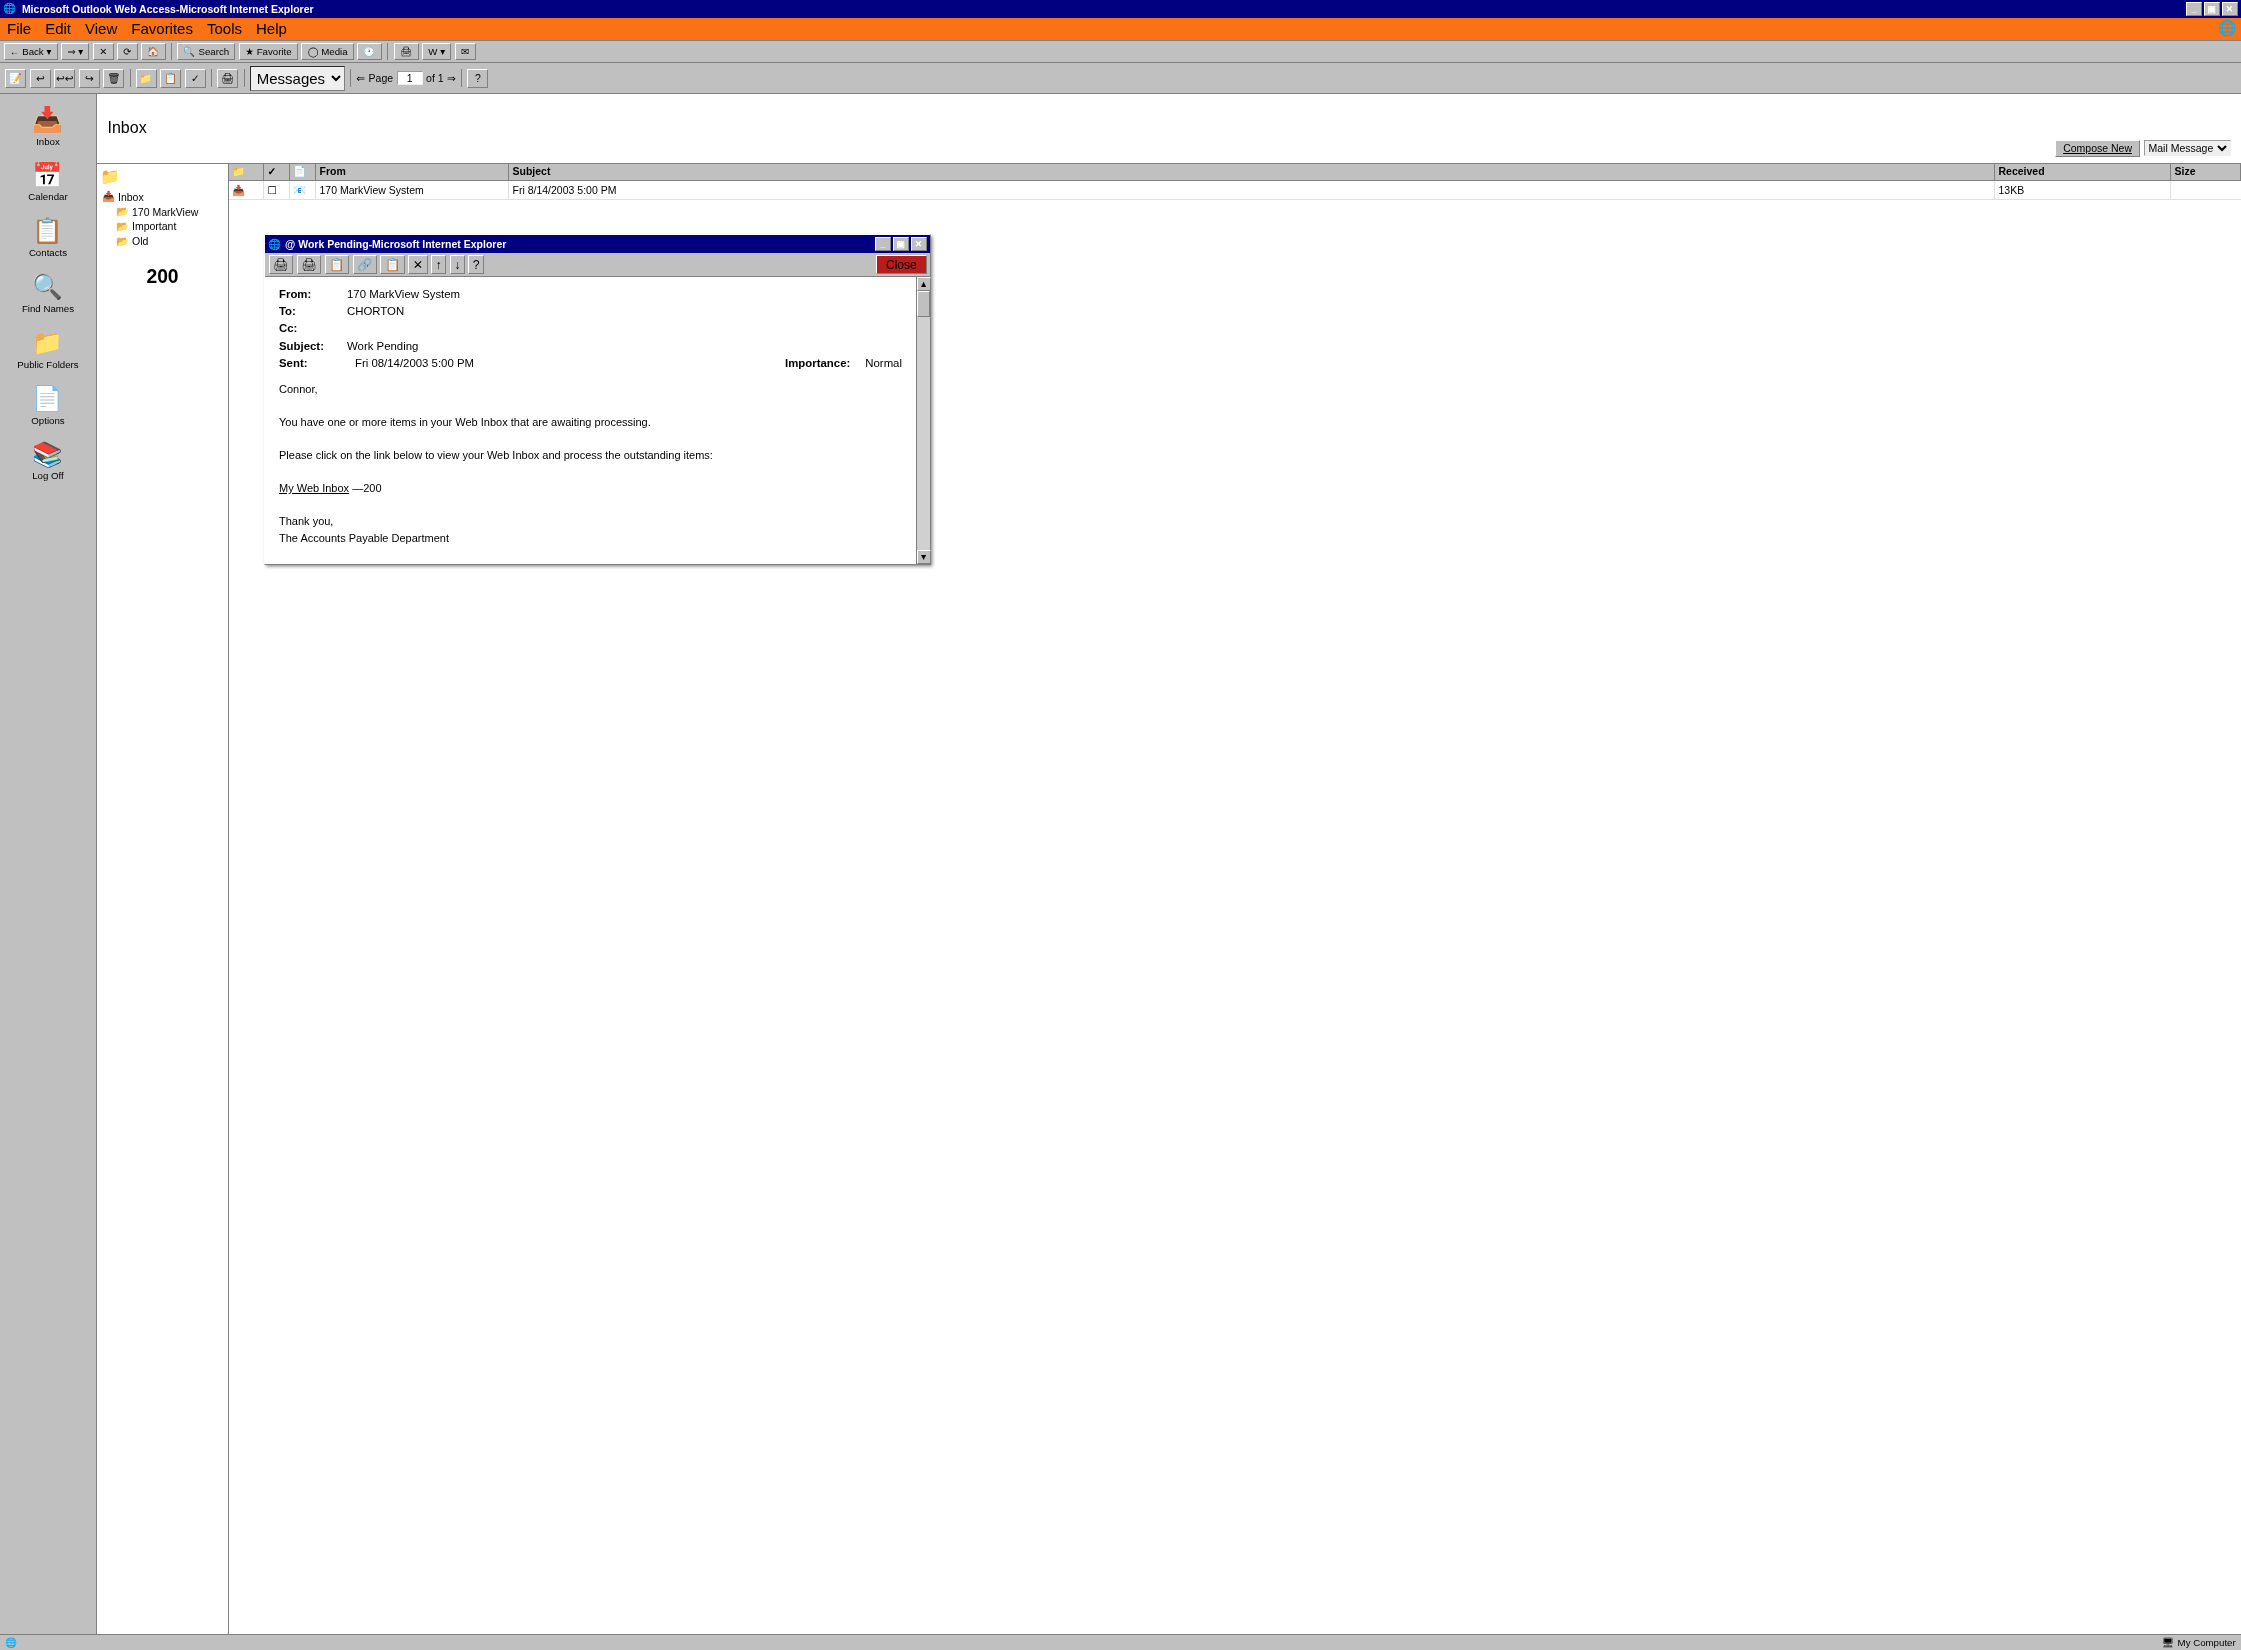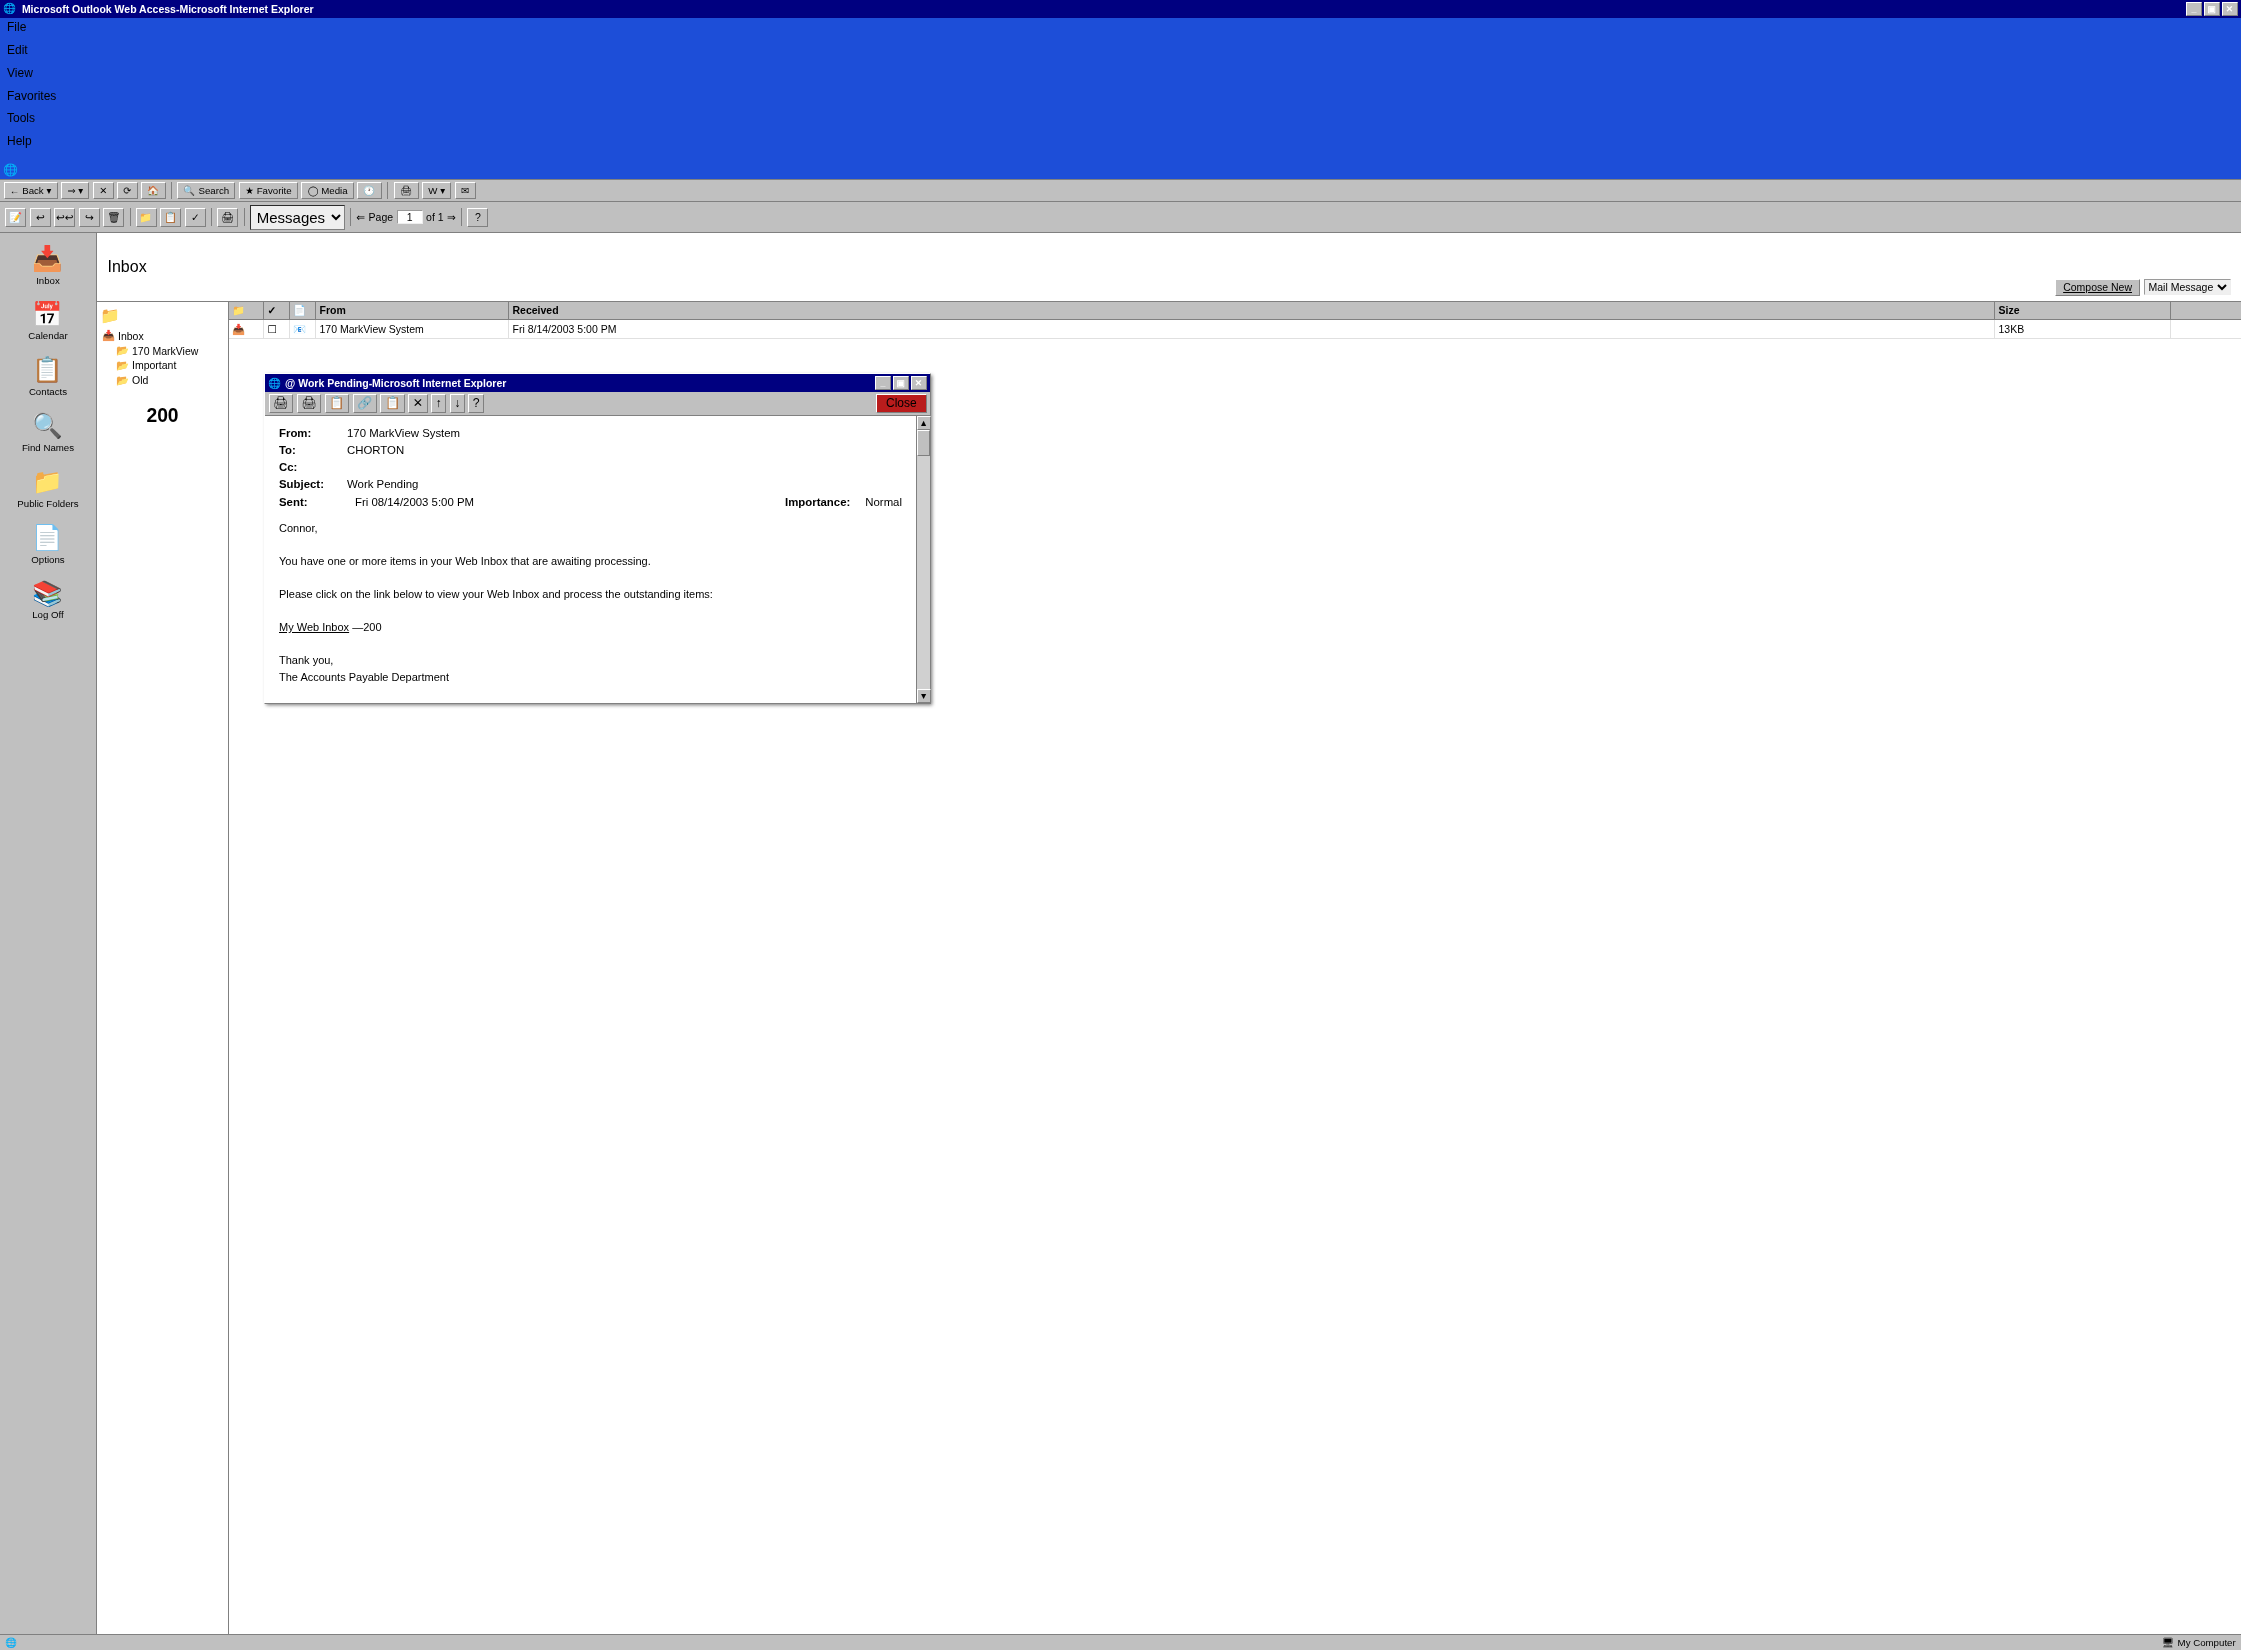--- a/index.html
+++ b/index.html
@@ -25,27 +25,26 @@
       background: #c0c0c0;
       border: 0.9px solid;
       border-color: #ffffff #808080 #808080 #ffffff;
       font-size: 8.8px;
       display: flex; align-items: center; justify-content: center;
       cursor: pointer;
     }
 
     
     .menu-bar {
-      background: #1d4ed8;
+      background: #f97316;
       display: flex;
       gap: 7px;
       padding: 1.8px 3.5px;
       border-bottom: 0.9px solid #808080;
-      font-size: 12px;
-      flex-direction: column;
+      font-size: 15px;
     }
     .menu-item {
       padding: 0.9px 3.5px;
       cursor: pointer;
       text-decoration: none;
       color: black;
     }
 
     
     .toolbar {
@@ -492,20 +491,21 @@
           <div style="margin-top:17.6px;font-size:19.3px;font-weight:bold;text-align:center;">200</div>
         </div>
 
         <div style="flex:1;overflow:hidden;">
 
           <div class="message-list-header">
             <div class="msg-list-col">📁</div>
             <div class="msg-list-col">✓</div>
             <div class="msg-list-col">📄</div>
             <div class="msg-list-col">From</div>
+            <div class="msg-list-col">Subject</div>
             <div class="msg-list-col">Received</div>
             <div class="msg-list-col">Size</div>
           </div>
 
           <div class="message-row">
             <div class="msg-cell">📥</div>
             <div class="msg-cell">☐</div>
             <div class="msg-cell">📧</div>
             <div class="msg-cell">170 MarkView System</div>
             <div class="msg-cell">Fri 8/14/2003 5:00 PM</div>

